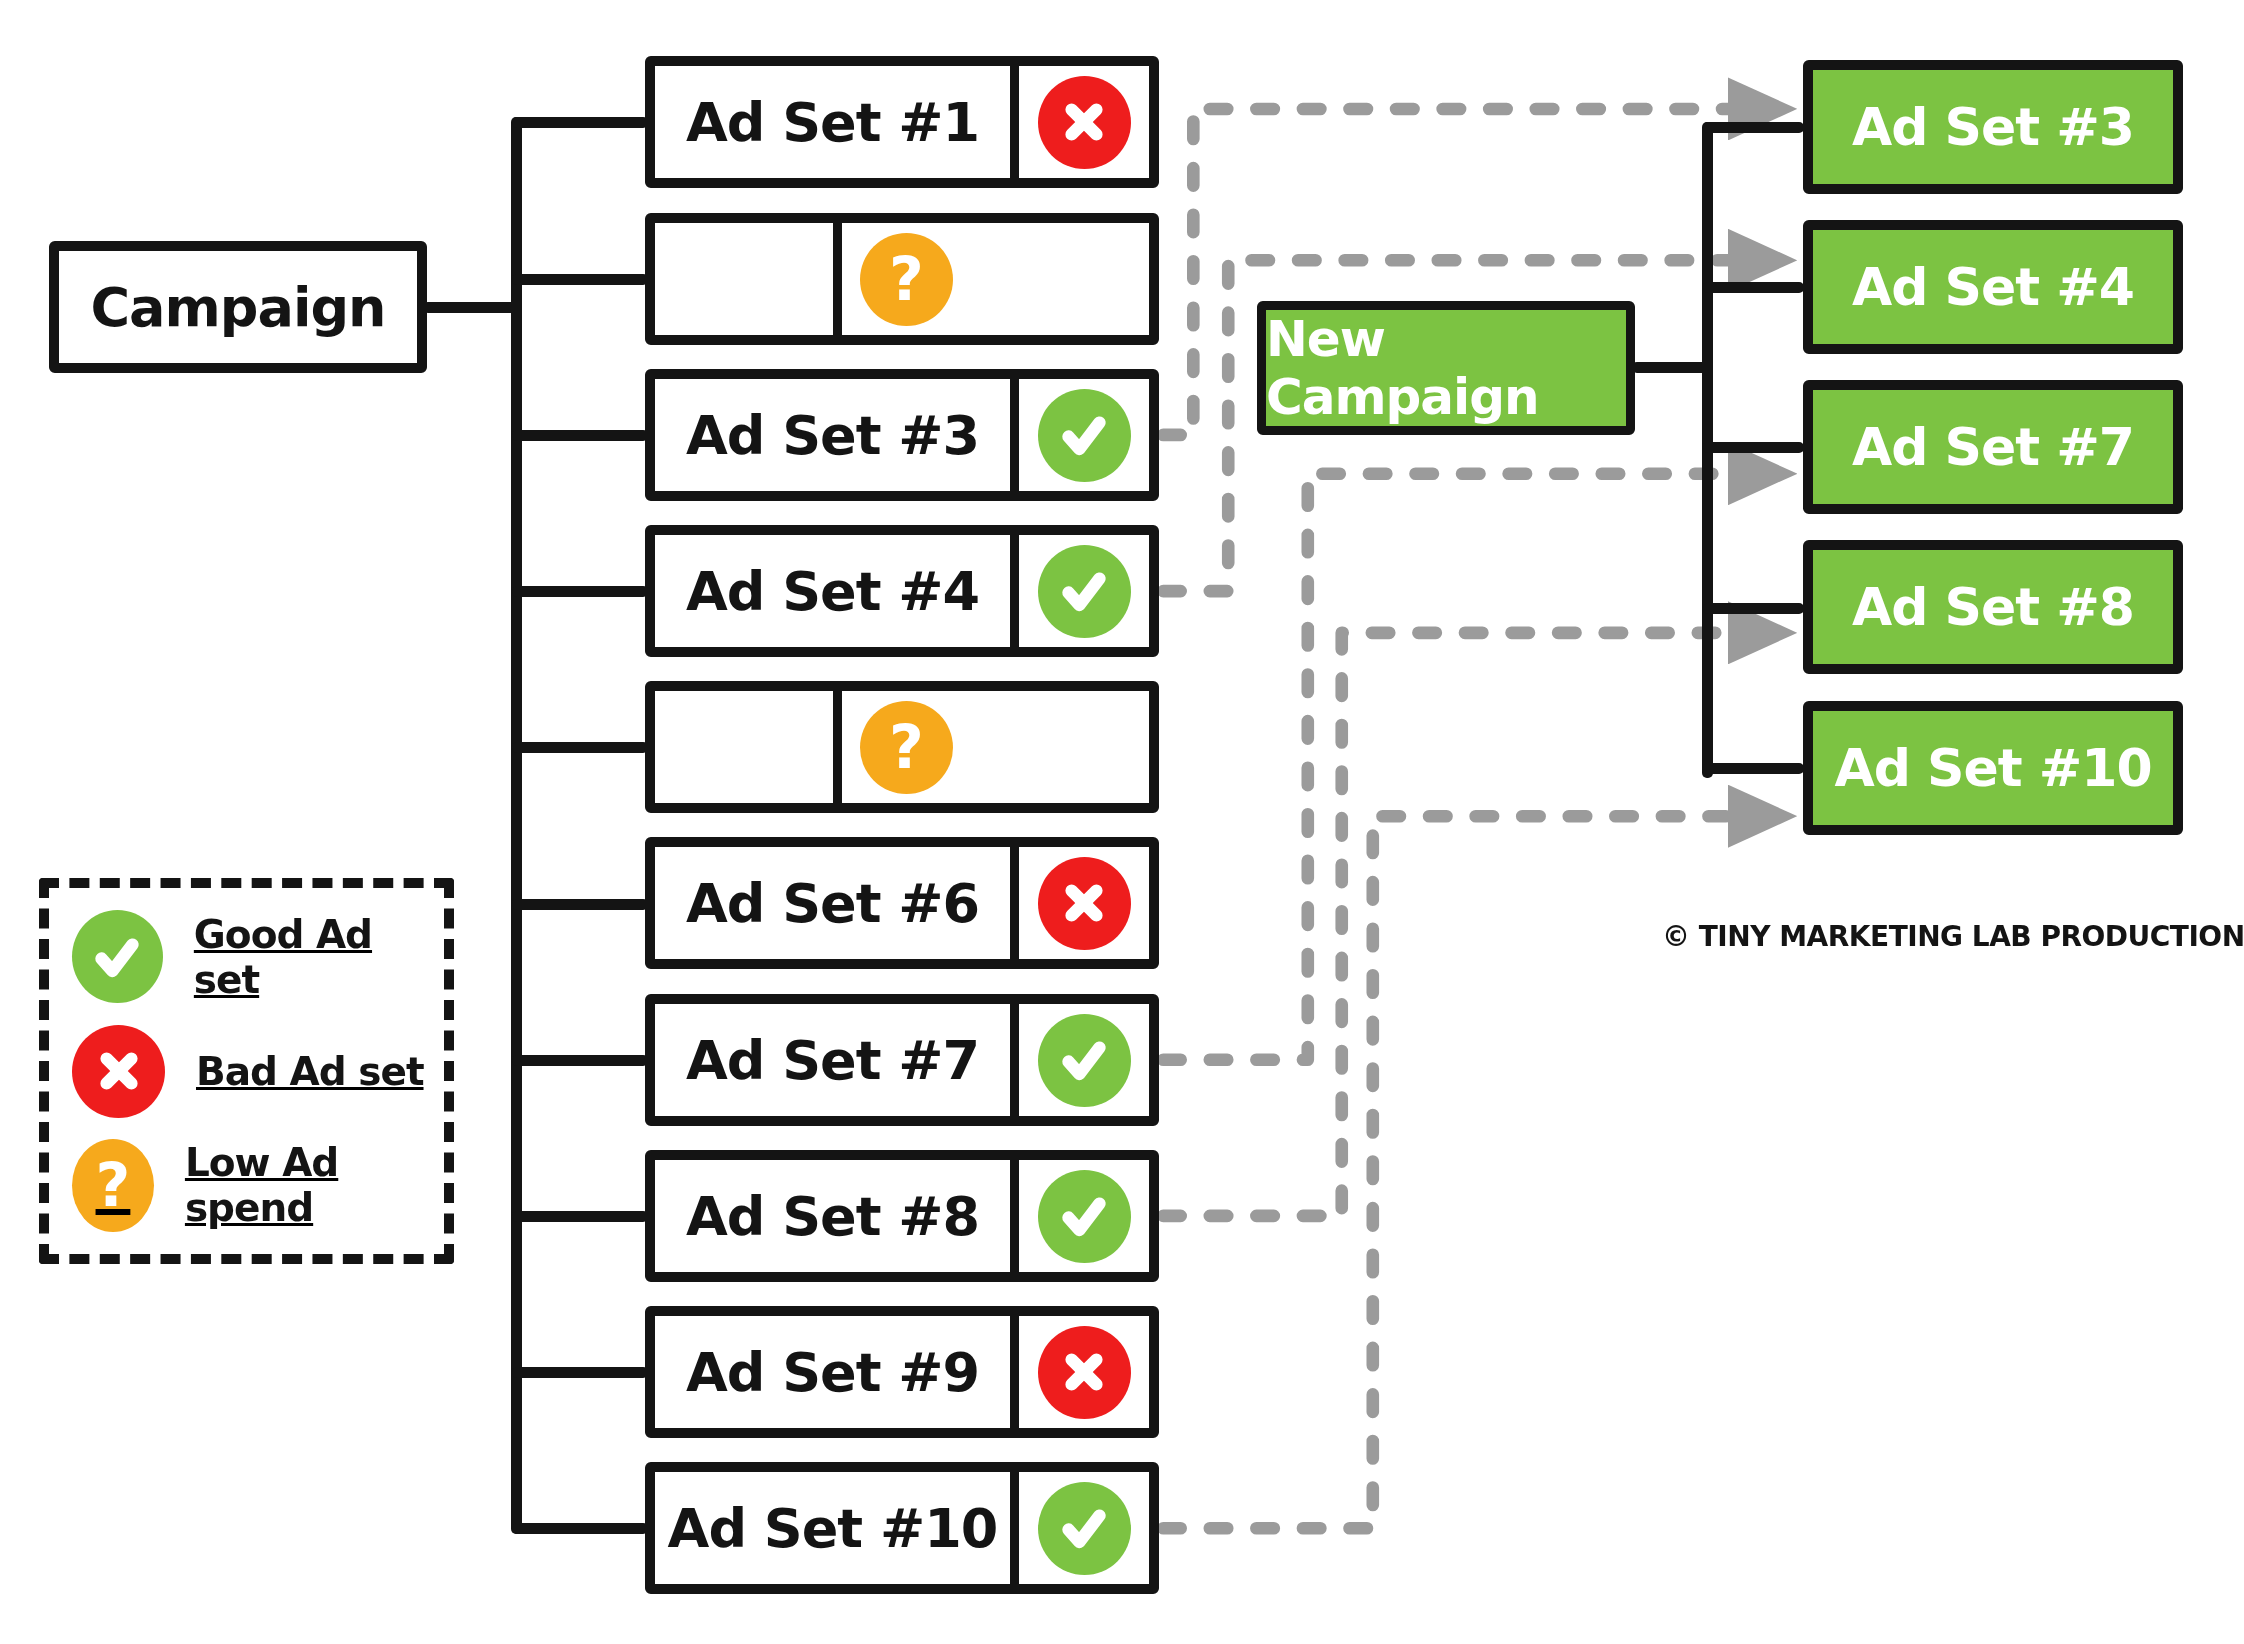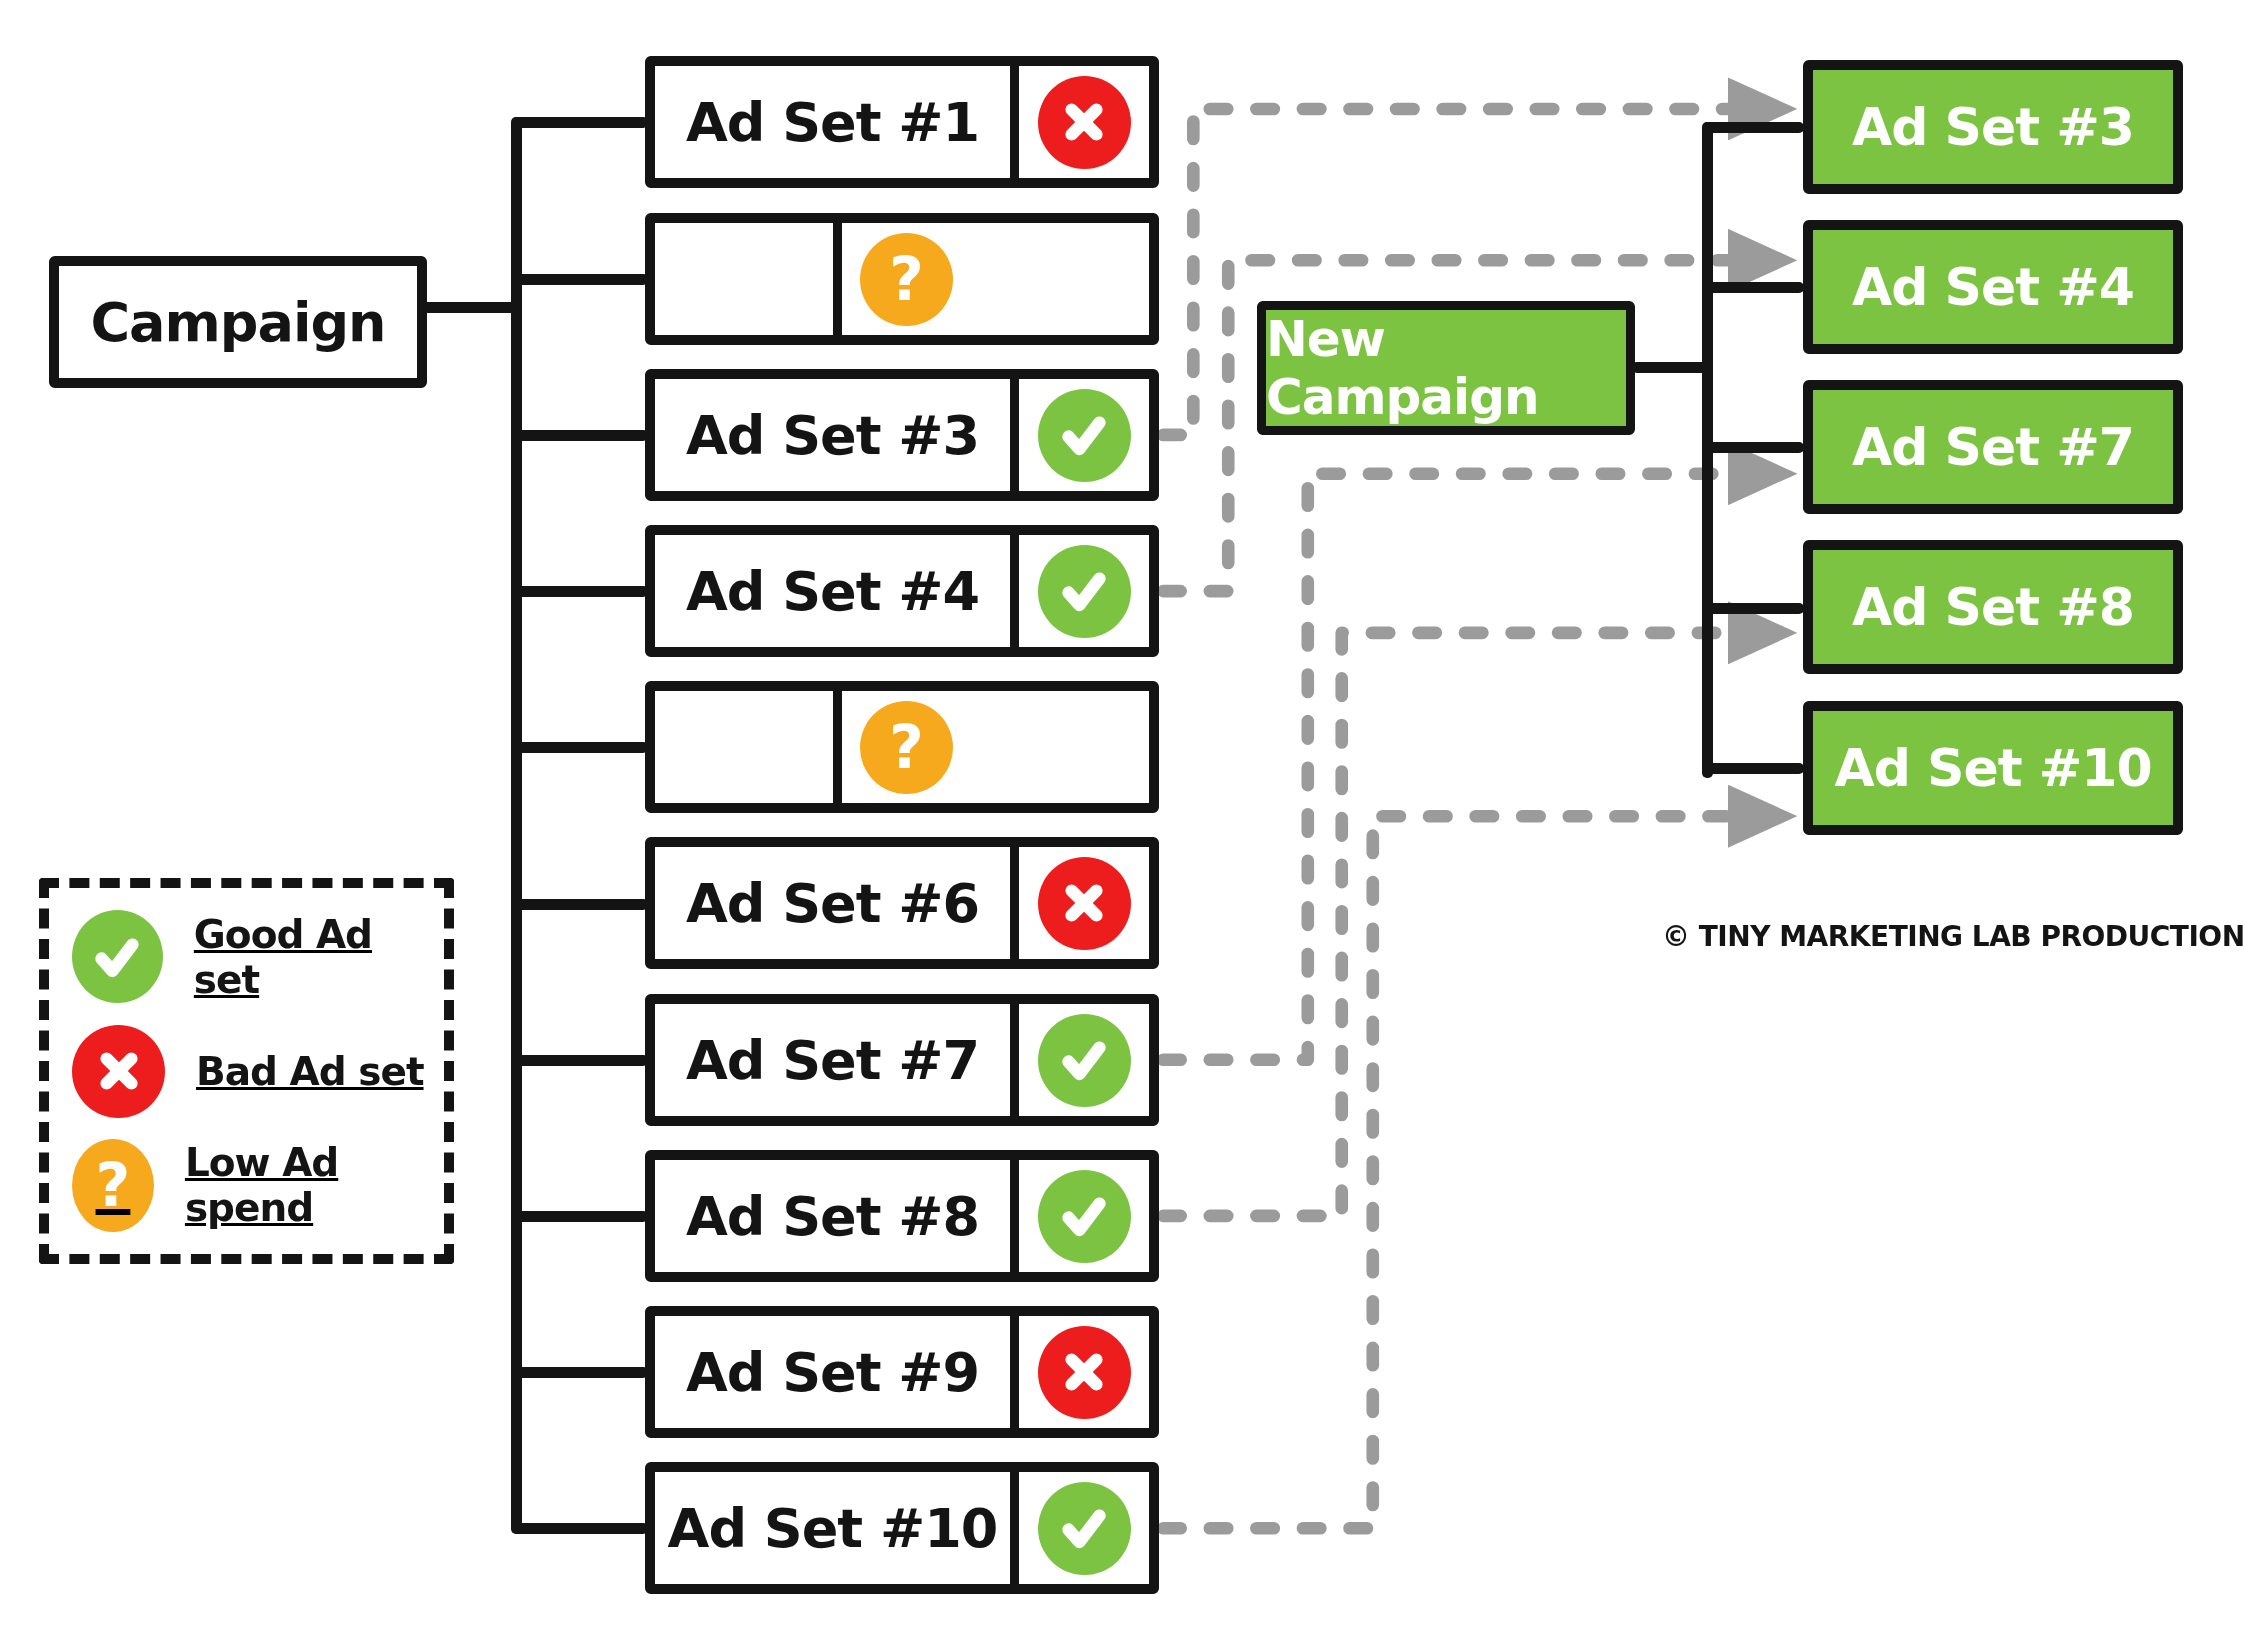--- a/index.html
+++ b/index.html
@@ -26,21 +26,21 @@
   .glyph-question::before{content:"?";}
   .st-good{background:#7CC342;}
   .st-bad{background:#EE1D1D;}
   .st-low{background:#F6A91C;}
   .st-good .glyph-check{display:block;}
   .st-bad .glyph-cross{display:block;}
   .st-low .glyph-question{display:block;}
 
   
   .campaign{left:49px;top:241px;width:378px;height:132px;
-            font-weight:bold;font-size:54px;color:#141414;letter-spacing:-1px;margin-top:15px;}
+            font-weight:bold;font-size:54px;color:#141414;letter-spacing:-1px;}
   .green-box{background:#7CC342;color:#ffffff;font-weight:bold;letter-spacing:-1px;}
   .new-campaign{left:1257px;top:301px;width:378px;height:134px;border-width:9.7px;font-size:50px;}
   .target{left:1803px;width:380px;height:134px;font-size:52px;}
 
   
   .connector{position:absolute;background:#141414;border-radius:4.9px;}
 
   
   .legend{position:absolute;left:39px;top:878px;width:415px;height:386px;
           border:10.7px dashed #141414;border-radius:3.9px;box-sizing:border-box;

